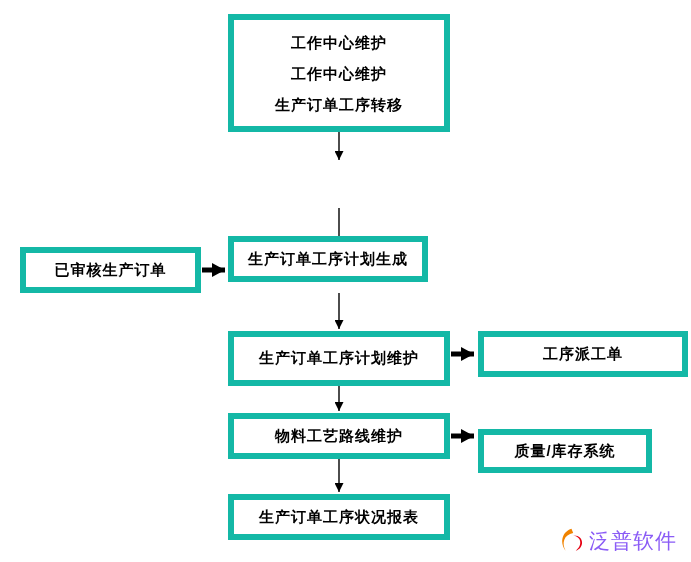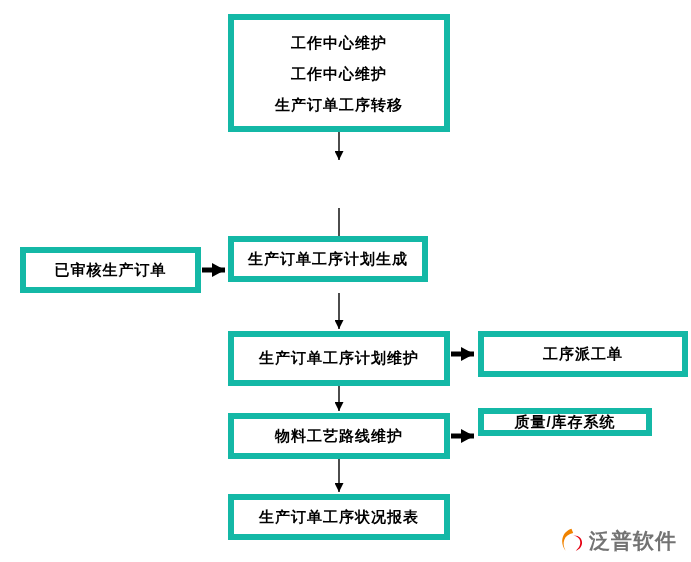--- a/index.html
+++ b/index.html
@@ -34,21 +34,21 @@
   
   .b-top    { left: 228px; top: 14px;  width: 222px; height: 118px; }
   .b-route  { left: 228px; top: 162px; width: 222px; height: 46px; }
   .b-gen    { left: 228px; top: 236px; width: 200px; height: 46px; }
   .b-maint  { left: 228px; top: 331px; width: 222px; height: 55px; }
   .b-trans  { left: 228px; top: 413px; width: 222px; height: 46px; }
   .b-report { left: 228px; top: 494px; width: 222px; height: 46px; }
   
   .b-audit  { left: 20px;  top: 247px; width: 181px; height: 46px; }
   .b-dispatch { left: 478px; top: 331px; width: 210px; height: 46px; }
-  .b-quality  { left: 478px; top: 408px; width: 174px; height: 28px; }
+  .b-quality  { left: 478px; top: 429px; width: 174px; height: 44px; }
 
   .arrows {
     position: absolute;
     left: 0; top: 0;
     width: 691px; height: 562px;
     pointer-events: none;
   }
   .arrow-thin  { stroke: #000000; stroke-width: 1.4; }
   .arrow-thick { stroke: #000000; stroke-width: 5; }
 
@@ -60,23 +60,23 @@
     line-height: 1.1;
   }
   .brand-row {
     display: flex;
     align-items: center;
     justify-content: flex-end;
     gap: 4px;
   }
   .brand-icon { width: 27px; height: 27px; }
   .brand-name {
-    color: #737373;
+    color: #8b5cf6;
     font-size: 21px;
-    font-weight: bold;
+    font-weight: normal;
     letter-spacing: 1px;
   }
   .brand-url {
     color: #f08300;
     font-size: 12px;
     margin-top: 2px;
   }
 </style>
 </head>
 <body>

